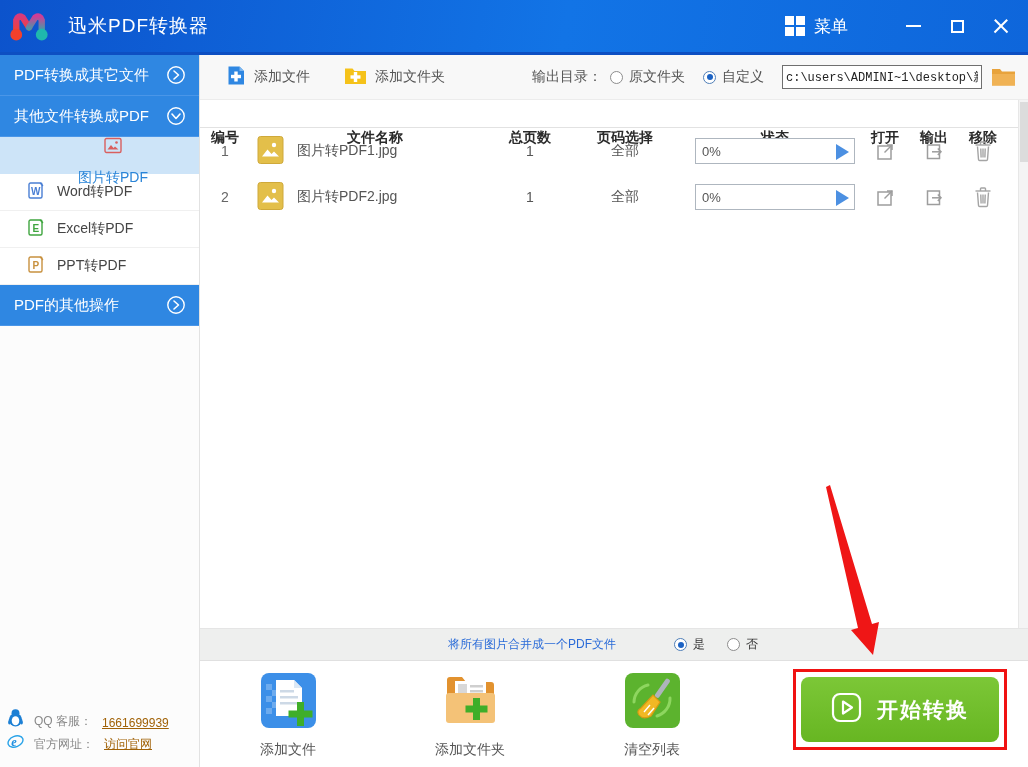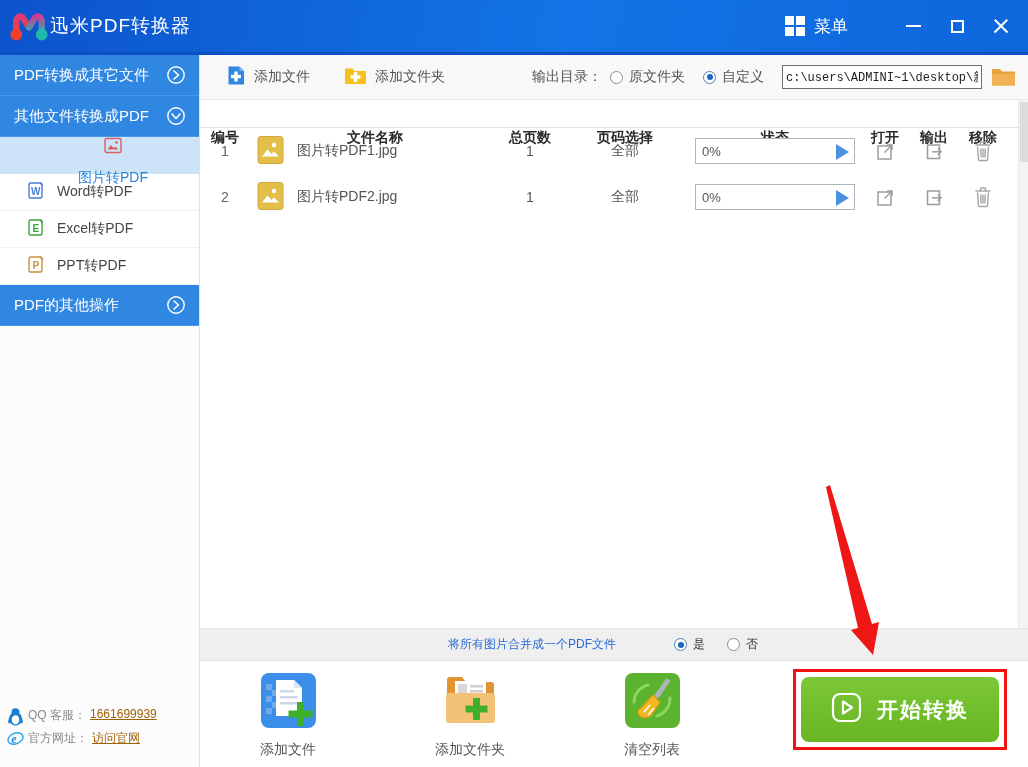--- a/index.html
+++ b/index.html
@@ -11,21 +11,21 @@
   }
 
   
   .titlebar {
     position:absolute; left:0; top:0; width:1028px; height:55px;
     background:linear-gradient(100deg,#0c53cc 0%,#1274e6 55%,#0e66db 100%);
     border-bottom:3px solid #0d4fc2;
     display:flex; align-items:center; color:#fff;
   }
   .logo { margin-left:9px; display:flex; }
-  .app-title { font-size:19px; margin-left:1px; letter-spacing:1px; }
+  .app-title { font-size:19px; margin-left:19px; letter-spacing:1px; }
   .menu-group { margin-left:auto; display:flex; align-items:center; gap:9px; cursor:pointer; }
   .menu-grid { display:grid; grid-template-columns:9px 9px; grid-template-rows:9px 9px; gap:2px; }
   .menu-grid span { background:#fff; }
   .menu-label { font-size:17px; }
   .win-controls { display:flex; align-items:center; margin-left:38px; margin-right:10px; }
   .win-btn { width:34px; height:32px; display:flex; align-items:center; justify-content:center; cursor:pointer; margin-left:10px; }
   .ic-min { width:15px; height:2px; background:#fff; }
   .ic-max { width:13px; height:13px; border:2px solid #fff; }
   .ic-close { position:relative; width:16px; height:16px; }
   .ic-close::before,.ic-close::after {
@@ -45,21 +45,21 @@
     border-bottom:1px solid #4a96e8; cursor:pointer;
   }
   .group-header .chev { margin-left:auto; display:flex; }
   .side-item {
     height:37px; background:#fff; display:flex; align-items:center;
     padding-left:27px; gap:12px; font-size:14px; color:#454545;
     border-bottom:1px solid #f0f0f0; cursor:pointer;
   }
   .side-item.selected { background:#cde4f8; color:#2a85d8; border-bottom-color:#cde4f8;flex-direction:column; }
   .sidebar-footer { position:absolute; left:7px; bottom:14px; font-size:12px; color:#888; }
-  .contact-line { display:flex; align-items:flex-start; gap:4px; height:23px; }
+  .contact-line { display:flex; align-items:flex-end; gap:10px; height:23px; }
   .contact-line a { color:#a16207; text-decoration:underline; cursor:pointer; }
 
   
   .main {
     position:absolute; left:200px; top:55px; right:0; bottom:0;
     display:flex; flex-direction:column; background:#fff;
   }
   .toolbar {
     height:45px; background:#f8f8f8; border-bottom:1px solid #ececec;
     display:flex; align-items:center; padding:0 12px 0 20px; font-size:14px; color:#555;

